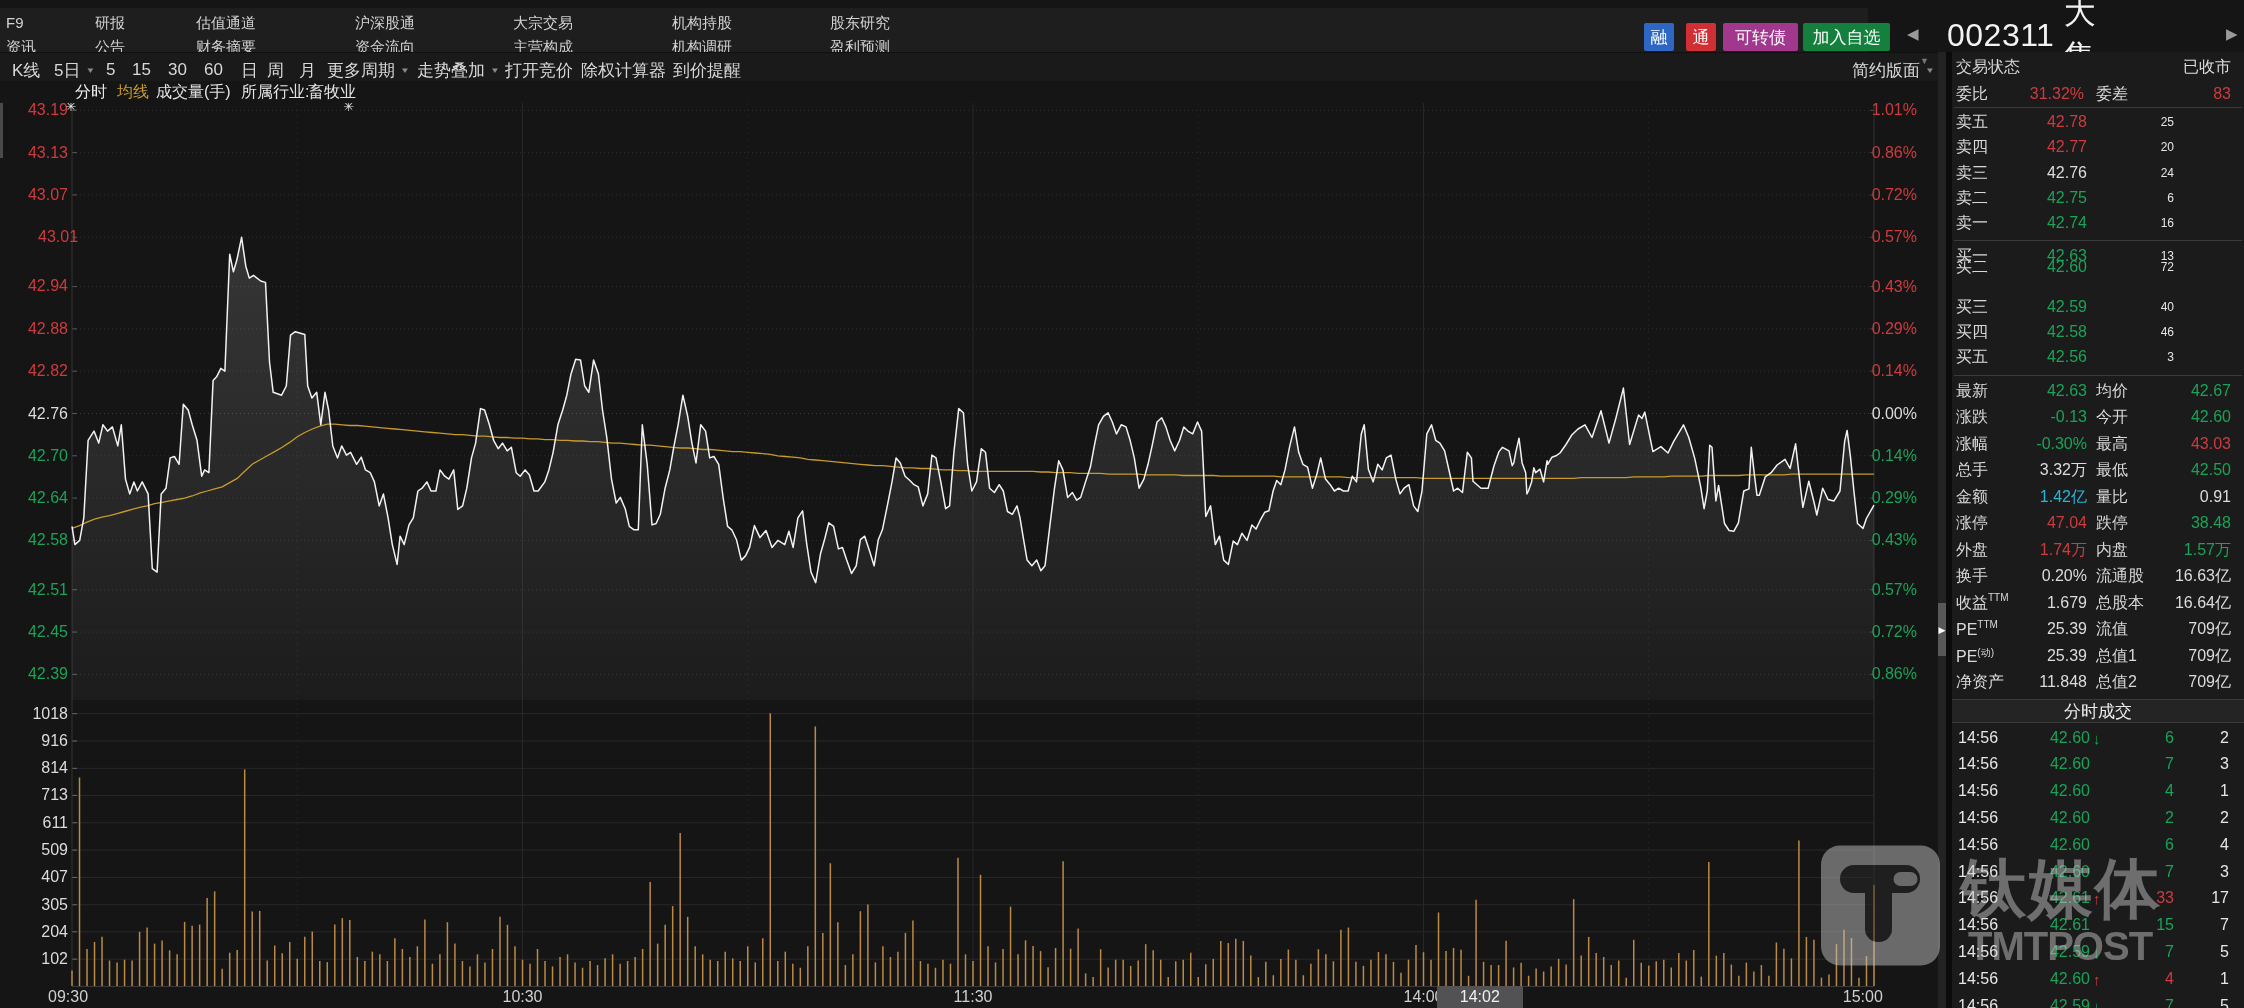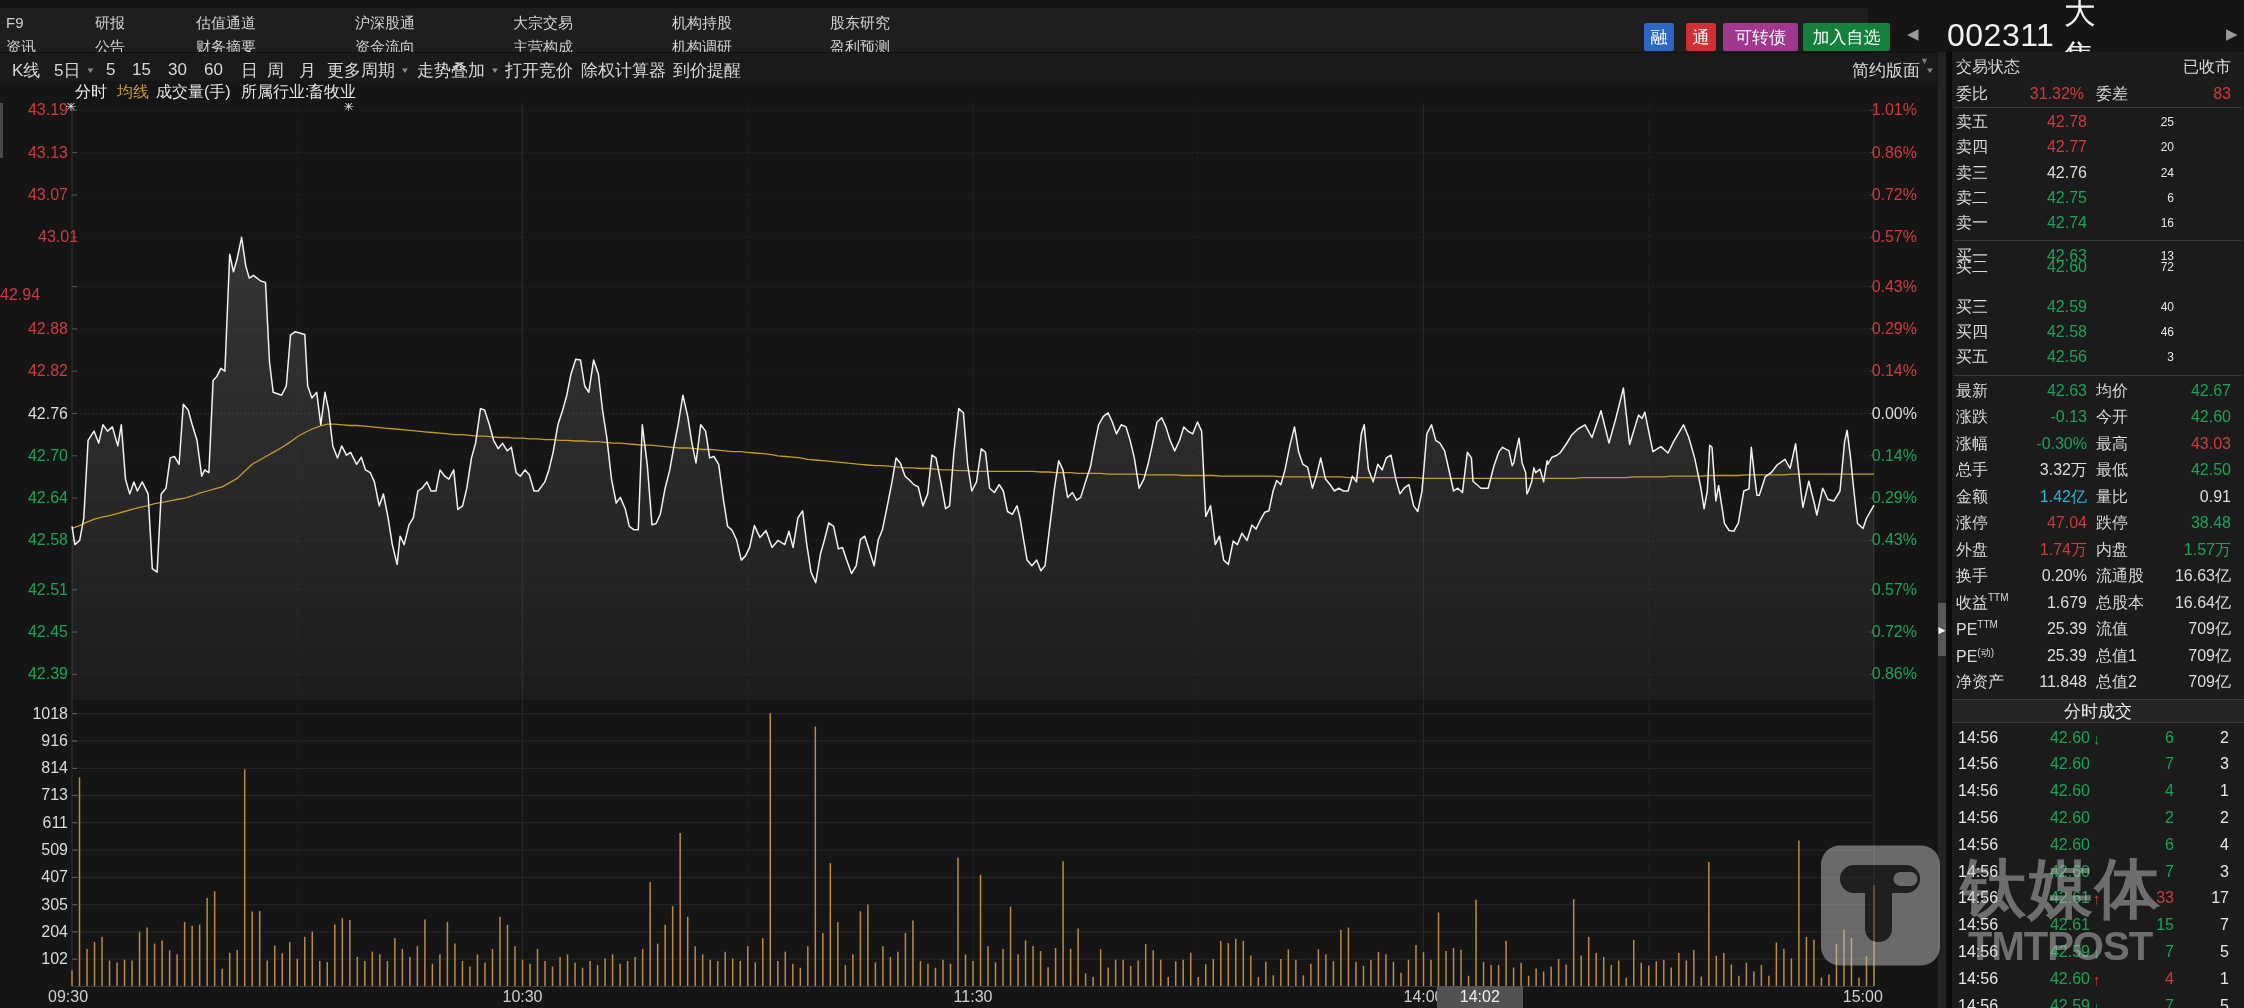--- a/index.html
+++ b/index.html
@@ -398,21 +398,21 @@
       </svg>
     <div id="chart-labels">
         <div class="axis-label t-red" style="left: 0px; top: 110.35px; width: 68px; text-align: right;">43.19</div>
         <div class="axis-label t-red" style="left: 1849px; top: 110.35px; width: 68px; text-align: right;">1.01%</div>
         <div class="axis-label t-red" style="left: 0px; top: 152.65px; width: 68px; text-align: right;">43.13</div>
         <div class="axis-label t-red" style="left: 1849px; top: 152.65px; width: 68px; text-align: right;">0.86%</div>
         <div class="axis-label t-red" style="left: 0px; top: 194.95px; width: 68px; text-align: right;">43.07</div>
         <div class="axis-label t-red" style="left: 1849px; top: 194.95px; width: 68px; text-align: right;">0.72%</div>
         <div class="axis-label t-red" style="left: 0px; top: 237.25px; width: 68px; text-align: right; padding-left: 38px;">43.01</div>
         <div class="axis-label t-red" style="left: 1849px; top: 237.25px; width: 68px; text-align: right;">0.57%</div>
-        <div class="axis-label t-red" style="left: 0px; top: 295px; width: 68px; ">42.94</div>
+        <div class="axis-label t-red" style="left: 0px; top: 286px; width: 68px; text-align: right;">42.94</div>
         <div class="axis-label t-red" style="left: 1849px; top: 286.6px; width: 68px; text-align: right;">0.43%</div>
         <div class="axis-label t-red" style="left: 0px; top: 328.9px; width: 68px; text-align: right;">42.88</div>
         <div class="axis-label t-red" style="left: 1849px; top: 328.9px; width: 68px; text-align: right;">0.29%</div>
         <div class="axis-label t-red" style="left: 0px; top: 371.2px; width: 68px; text-align: right;">42.82</div>
         <div class="axis-label t-red" style="left: 1849px; top: 371.2px; width: 68px; text-align: right;">0.14%</div>
         <div class="axis-label t-white" style="left: 0px; top: 413.5px; width: 68px; text-align: right;">42.76</div>
         <div class="axis-label t-white" style="left: 1849px; top: 413.5px; width: 68px; text-align: right;">0.00%</div>
         <div class="axis-label t-green" style="left: 0px; top: 455.8px; width: 68px; text-align: right;">42.70</div>
         <div class="axis-label t-green" style="left: 1849px; top: 455.8px; width: 68px; text-align: right;">0.14%</div>
         <div class="axis-label t-green" style="left: 0px; top: 498.1px; width: 68px; text-align: right;">42.64</div>

